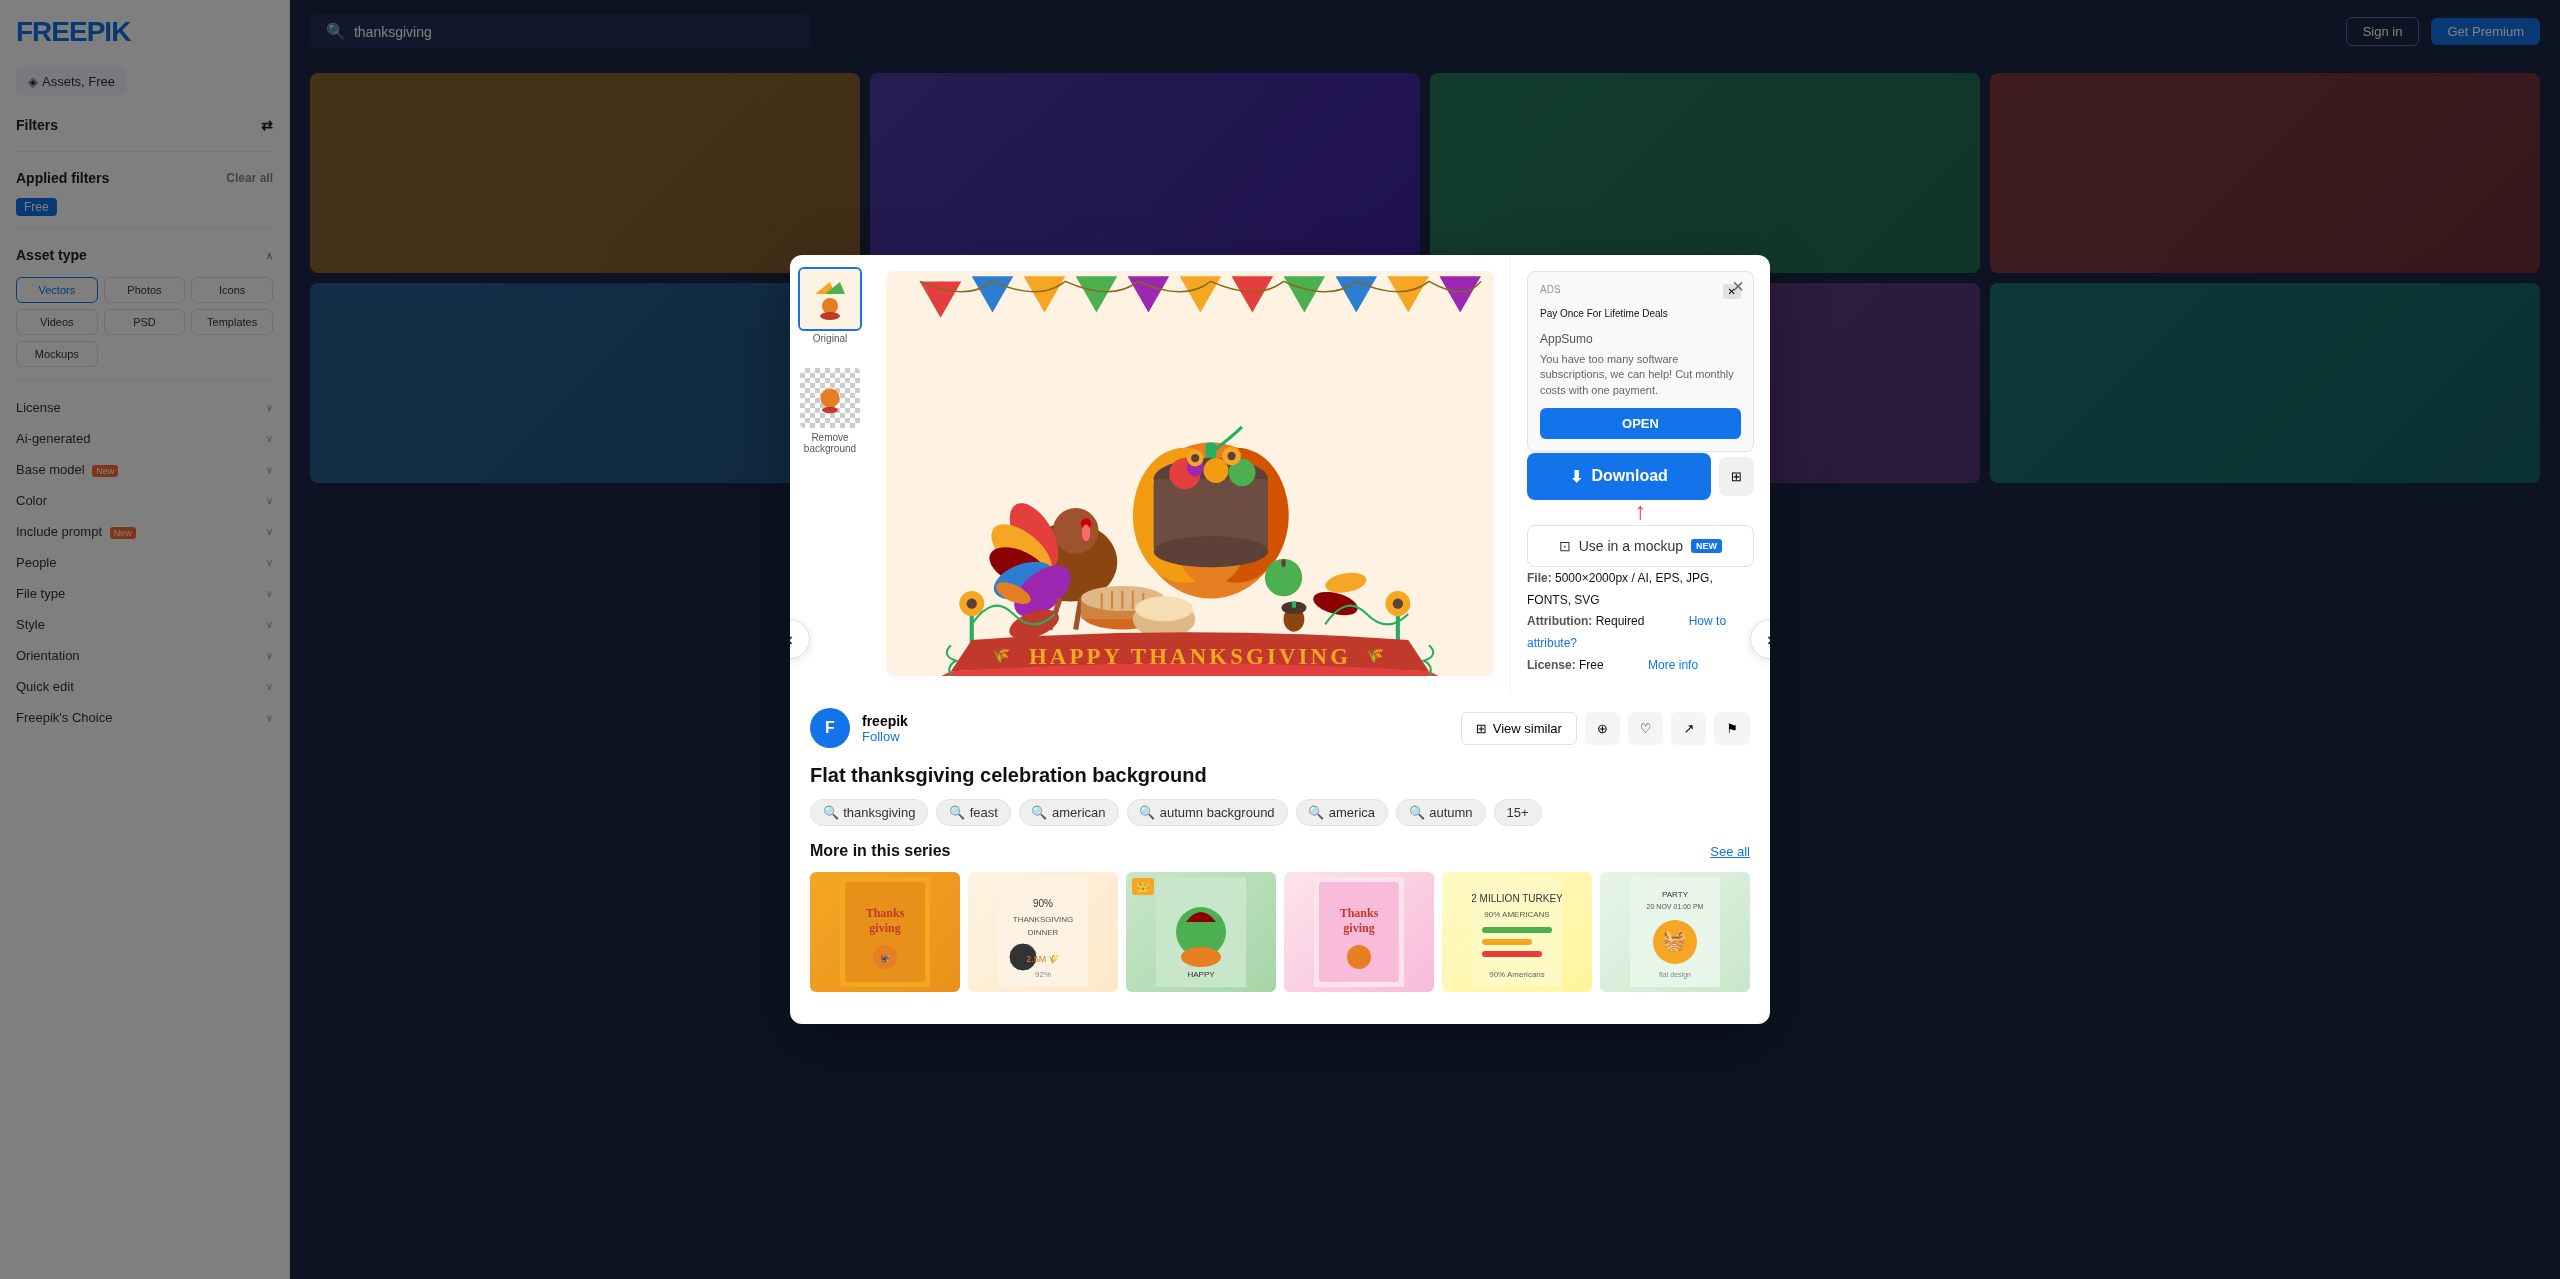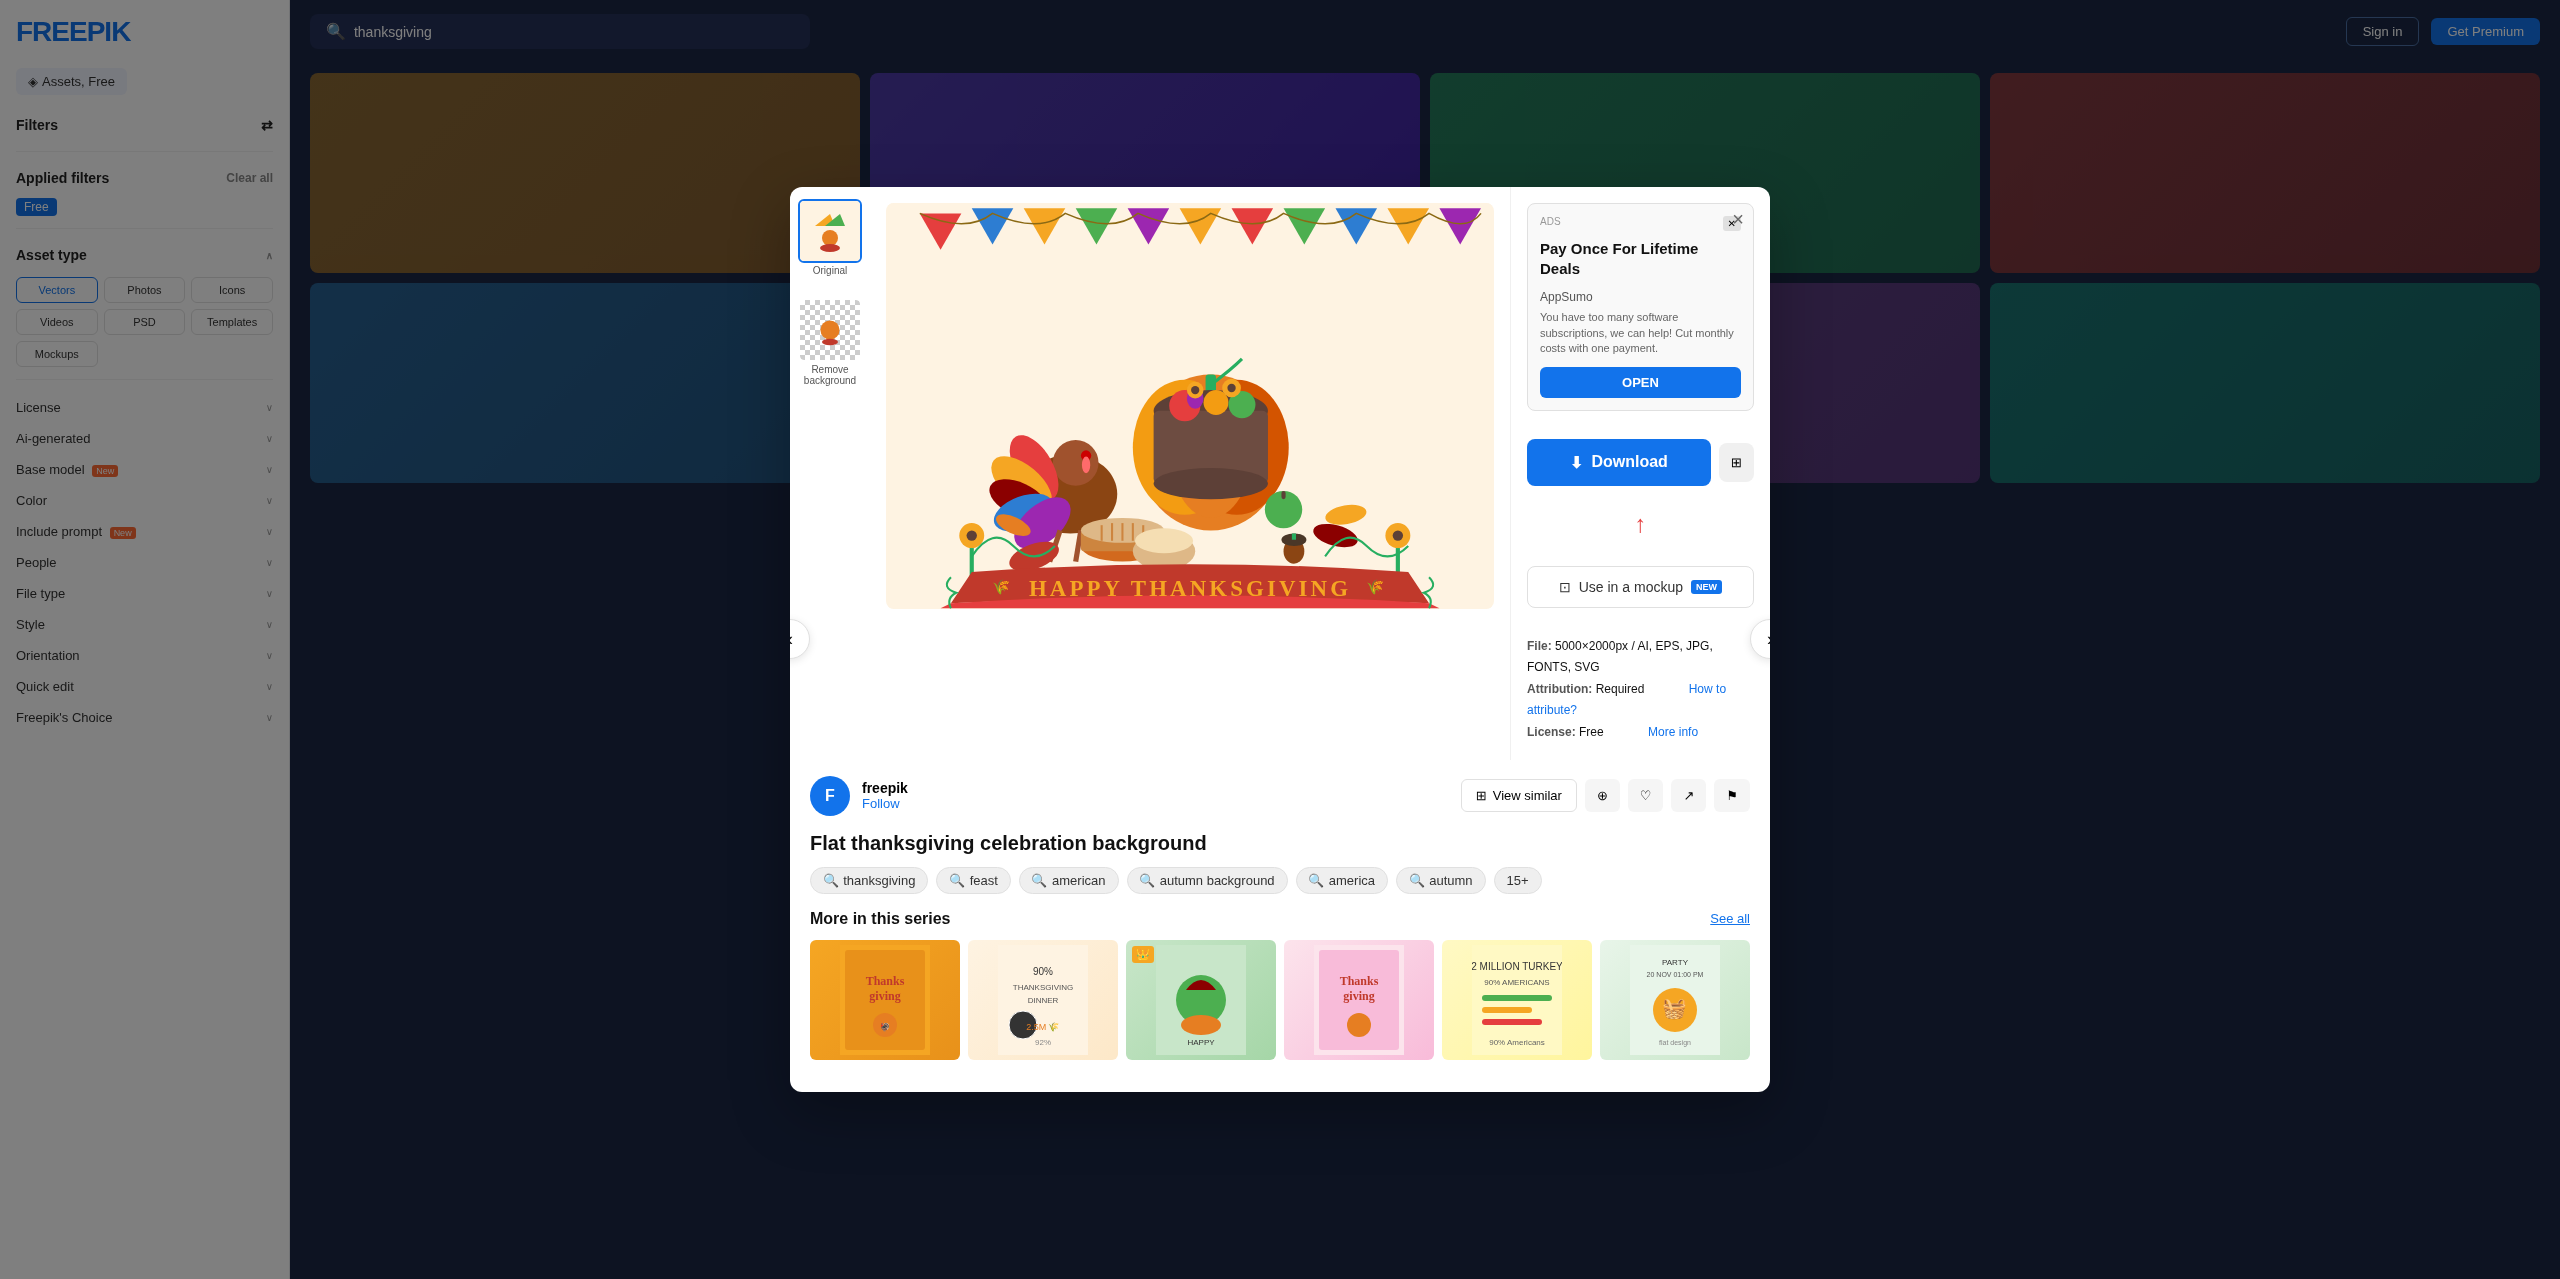--- a/index.html
+++ b/index.html
@@ -48,26 +48,26 @@
     .thumb { width: 64px; height: 64px; border-radius: 6px; overflow: hidden; cursor: pointer; border: 2px solid transparent; }
     .thumb.active { border-color: #1273eb; }
     .thumb-inner { width: 100%; height: 100%; display: flex; align-items: center; justify-content: center; font-size: 10px; border-radius: 4px; }
     .thumb-label { font-size: 10px; text-align: center; color: #555; margin-top: 2px; }
 
     
     .main-image-area { flex: 1; padding: 16px; }
     .main-image-container { background: #fef3e2; border-radius: 8px; width: 100%; aspect-ratio: 3/2; display: flex; align-items: center; justify-content: center; position: relative; overflow: hidden; }
 
     
-    .right-panel { width: 260px; flex-shrink: 0; padding: 16px; border-left: 1px solid #f0f0f0; display: flex; flex-direction: column; gap: 28px; justify-content: space-between; }
+    .right-panel { width: 260px; flex-shrink: 0; padding: 16px; border-left: 1px solid #f0f0f0; display: flex; flex-direction: column; gap: 0; justify-content: space-between; }
 
     
     .ad-box { border: 1px solid #e0e0e0; border-radius: 8px; padding: 12px; background: #f9f9f9; }
     .ad-label { font-size: 10px; color: #999; display: flex; justify-content: space-between; margin-bottom: 8px; }
-    .ad-title { font-size: 15px; font-weight: 700; color: #111; margin-bottom: 12px; line-height: 1.3; }
+    .ad-title { font-size: 10px; font-weight: 400; color: #111; margin-bottom: 12px; line-height: 1.3; }
     .ad-brand { font-size: 12px; color: #555; margin-bottom: 6px; }
     .ad-desc { font-size: 11px; color: #666; margin-bottom: 10px; line-height: 1.4; }
     .ad-open-btn { background: #1273eb; color: white; border: none; border-radius: 6px; padding: 8px; width: 100%; font-size: 13px; font-weight: 600; cursor: pointer; }
     .ad-x { background: #e0e0e0; border: none; border-radius: 3px; padding: 2px 5px; font-size: 10px; cursor: pointer; }
 
     
     .download-btn { background: #1273eb; color: white; border: none; border-radius: 8px; padding: 14px 20px; font-size: 16px; font-weight: 600; cursor: pointer; display: flex; align-items: center; justify-content: center; gap: 8px; width: 200px; }
     .download-row { display: flex; gap: 8px; align-items: center; }
     .download-icon-btn { background: #f0f0f0; border: none; border-radius: 8px; padding: 12px; cursor: pointer; display: flex; align-items: center; justify-content: center; }
     .arrow-indicator { color: #e53e3e; font-size: 24px; display: flex; justify-content: center; margin-top: -4px; }

